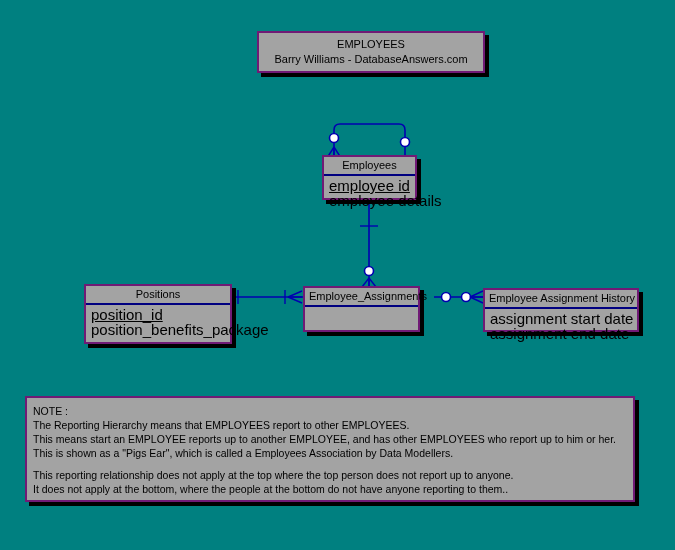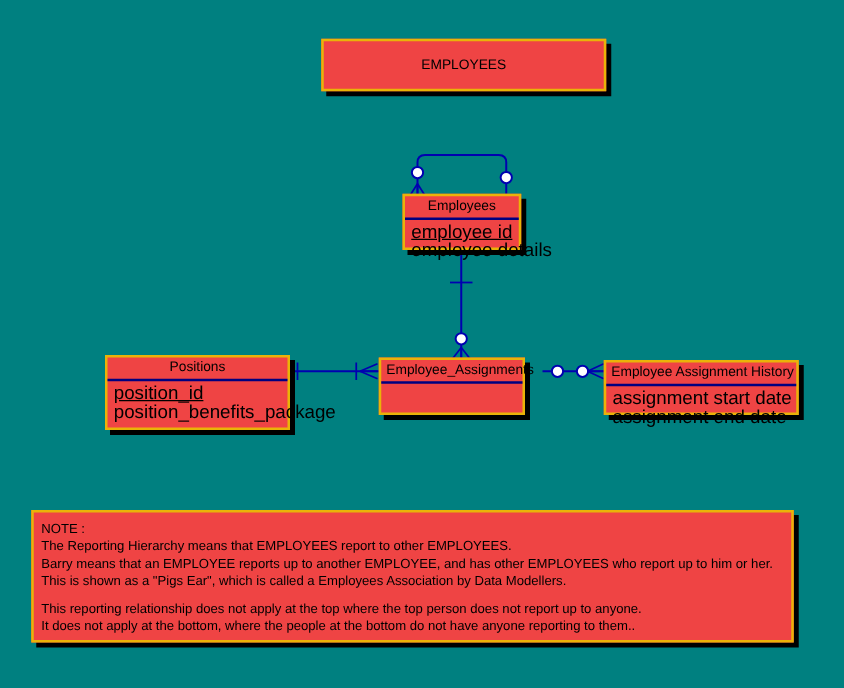--- a/index.html
+++ b/index.html
@@ -15,22 +15,22 @@
   }
   #canvas {
     position: relative;
     width: 675px;
     height: 550px;
   }
 
   
   .box {
     position: absolute;
-    background: #ef4444;
-    border: 2px solid #eab308;
+    background: #a3a3a3;
+    border: 2px solid #701a75;
     box-sizing: border-box;
     box-shadow: 4px 4px 0 0 #000000;
     z-index: 5;
   }
 
   
   #title-box {
     left: 257px;
     top: 31px;
     width: 228px;
@@ -100,21 +100,20 @@
     height: 44px;
   }
 
   
   #note-box {
     left: 25px;
     top: 396px;
     width: 610px;
     height: 106px;
     padding: 6px 0 0 6px;
-    margin-top: 12px;
   }
   #note-box .n-line {
     font-size: 10.5px;
     color: #000000;
     line-height: 14px;
     white-space: nowrap;
   }
   #note-box .n-line.blank {
     height: 8px;
     line-height: 8px;
@@ -192,20 +191,21 @@
       <circle class="opt" cx="446" cy="297" r="4.5"></circle>
       <circle class="opt" cx="466" cy="297" r="4.5"></circle>
       <path class="foot" d="M470,297 L483,291"></path>
       <path class="foot" d="M470,297 L483,297"></path>
       <path class="foot" d="M470,297 L483,303"></path>
     </g>
   </svg>
 
   <div class="box" id="title-box">
     <div class="t-line">EMPLOYEES</div>
+    <div class="t-line">Barry Williams - DatabaseAnswers.com</div>
   </div>
 
   <div class="box entity" id="employees-box">
     <div class="entity-name">Employees</div>
     <div class="entity-attrs">
       <div class="attr pk">employee id</div>
       <div class="attr">employee details</div>
     </div>
   </div>
 
@@ -226,20 +226,20 @@
     <div class="entity-name">Employee Assignment History</div>
     <div class="entity-attrs">
       <div class="attr">assignment start date</div>
       <div class="attr">assignment end date</div>
     </div>
   </div>
 
   <div class="box" id="note-box">
     <div class="n-line">NOTE :</div>
     <div class="n-line">The Reporting Hierarchy means that EMPLOYEES report to other EMPLOYEES.</div>
-    <div class="n-line">Barry means that an EMPLOYEE reports up to another EMPLOYEE,  and has other EMPLOYEES who report up to him or her.</div>
+    <div class="n-line">This means start an EMPLOYEE reports up to another EMPLOYEE,  and has other EMPLOYEES who report up to him or her.</div>
     <div class="n-line">This is shown as a "Pigs Ear", which is called a Employees Association by Data Modellers.</div>
     <div class="n-line blank"></div>
     <div class="n-line">This reporting relationship does not apply at the top where the top person does not report  up to anyone.</div>
     <div class="n-line">It does not apply at the bottom, where  the people at the bottom do not have anyone reporting to them..</div>
   </div>
 
 </div>
 
 </body></html>

